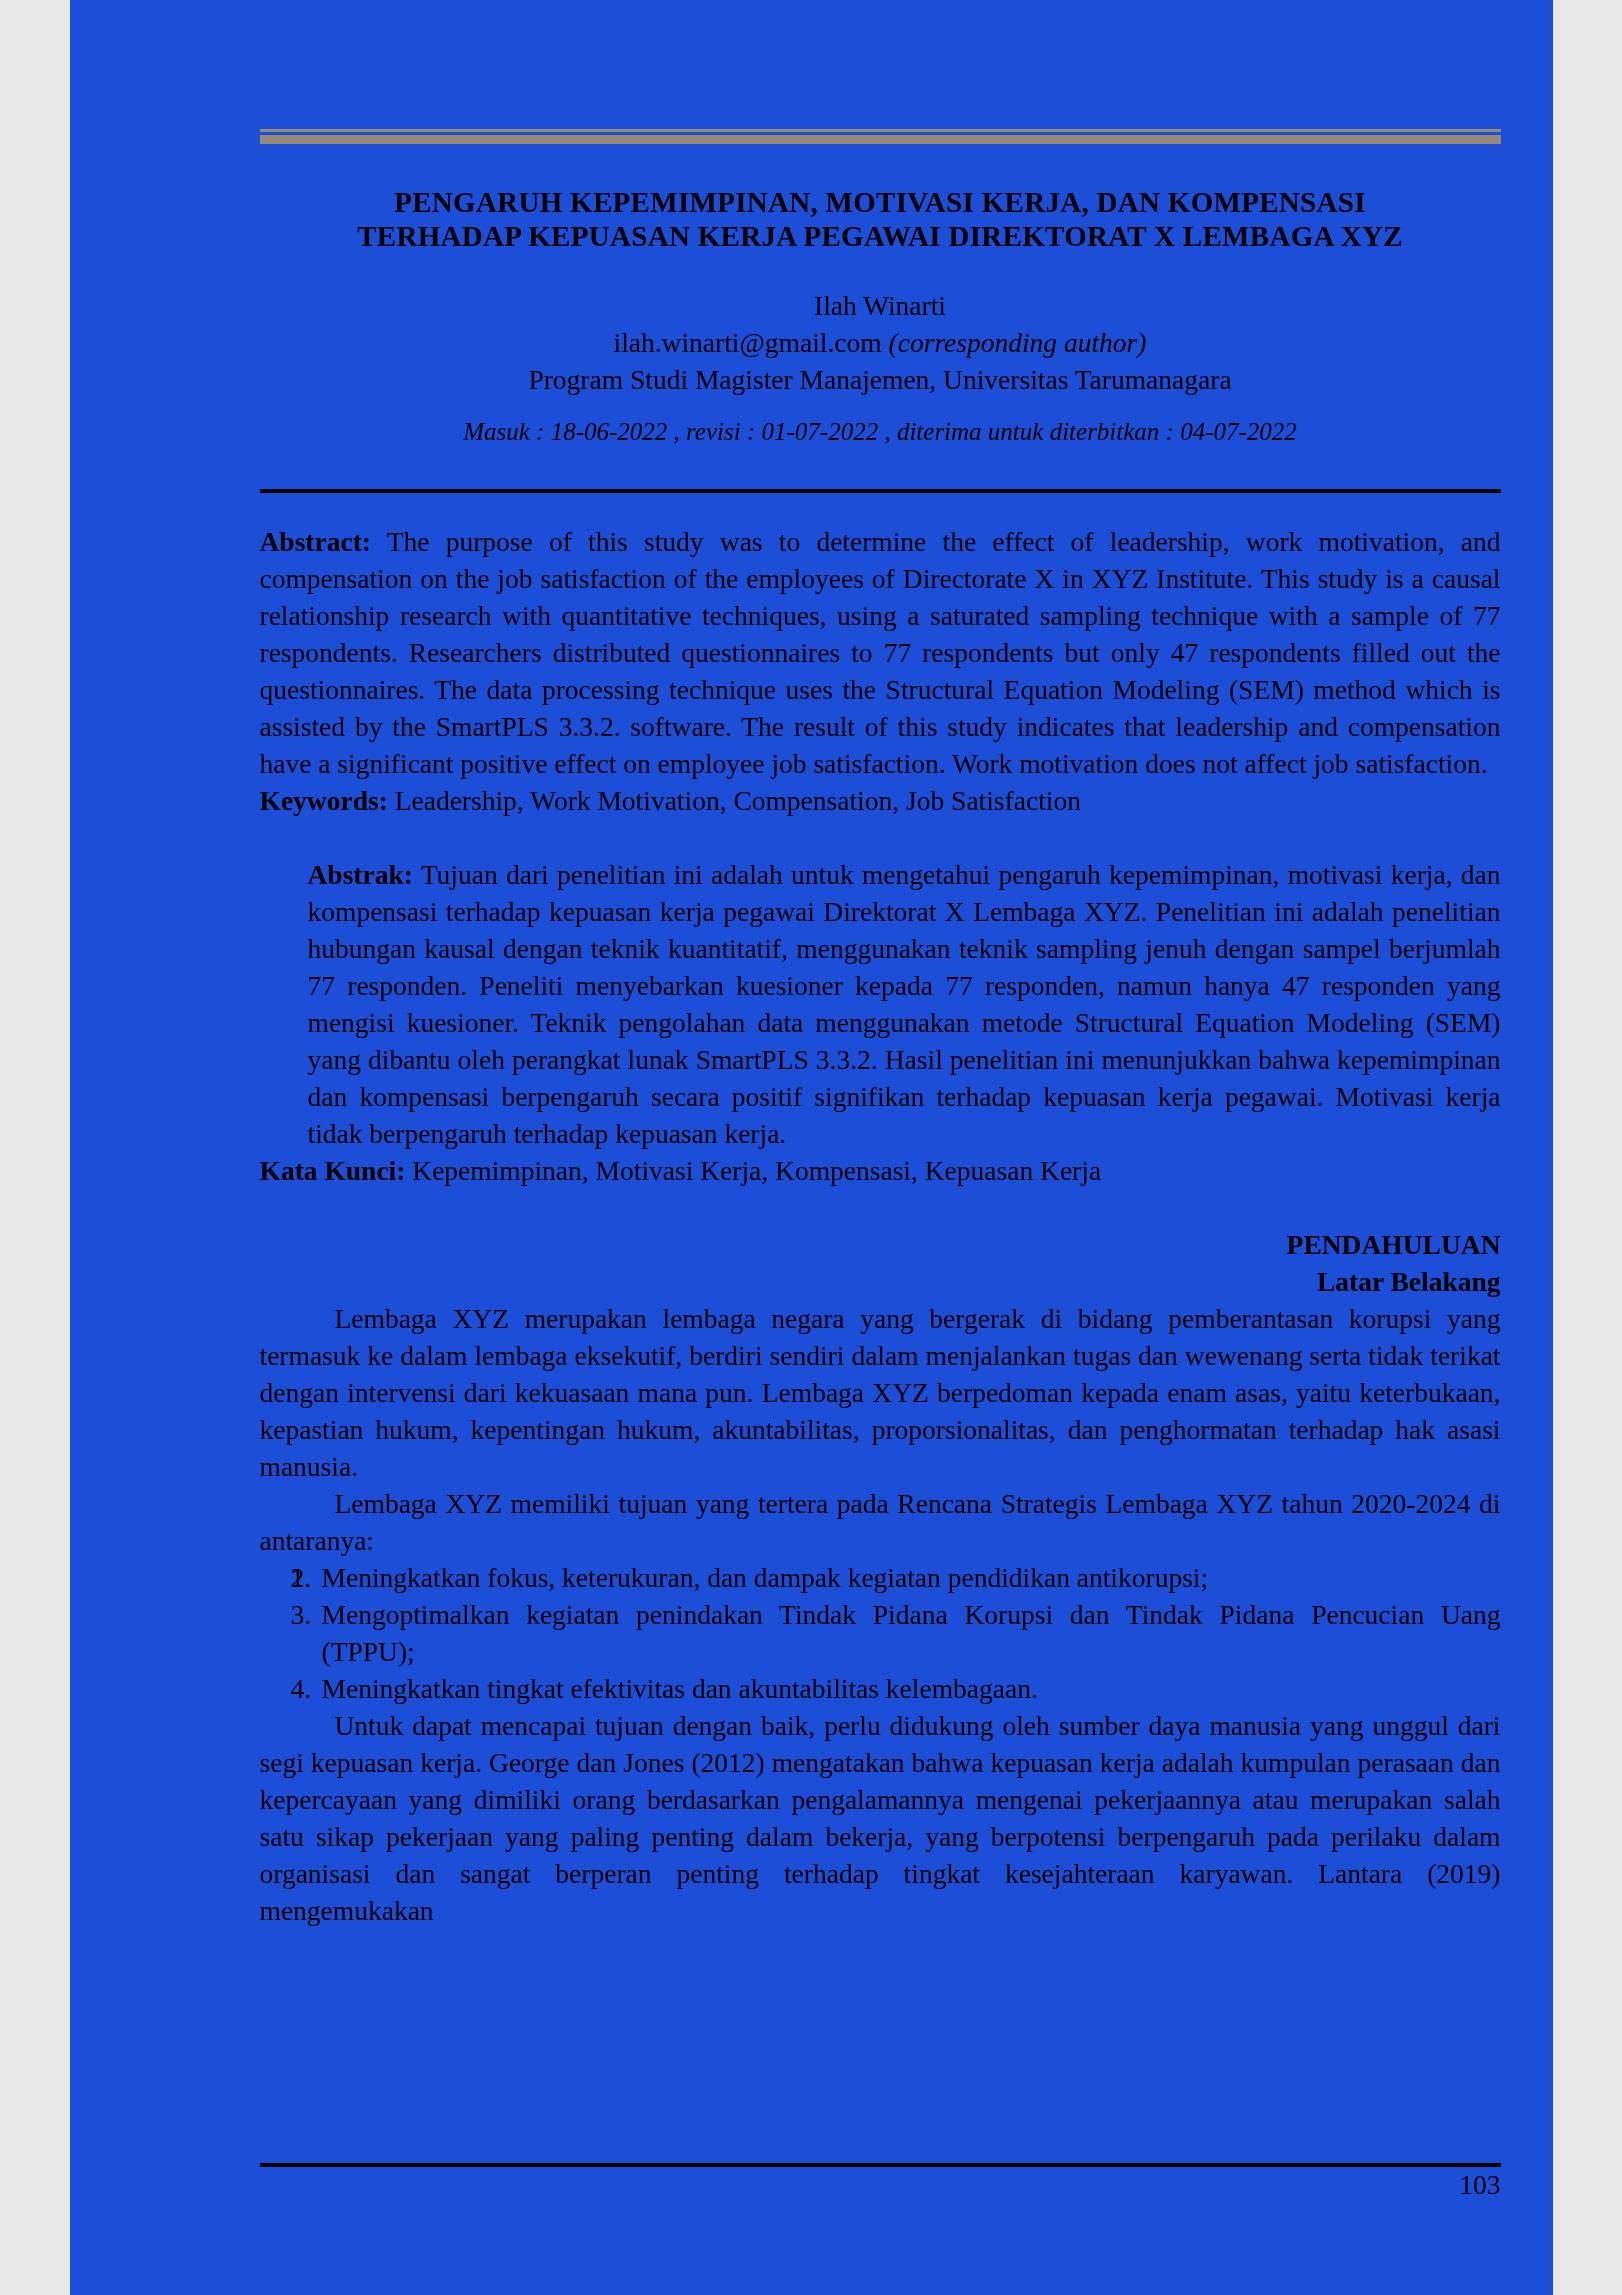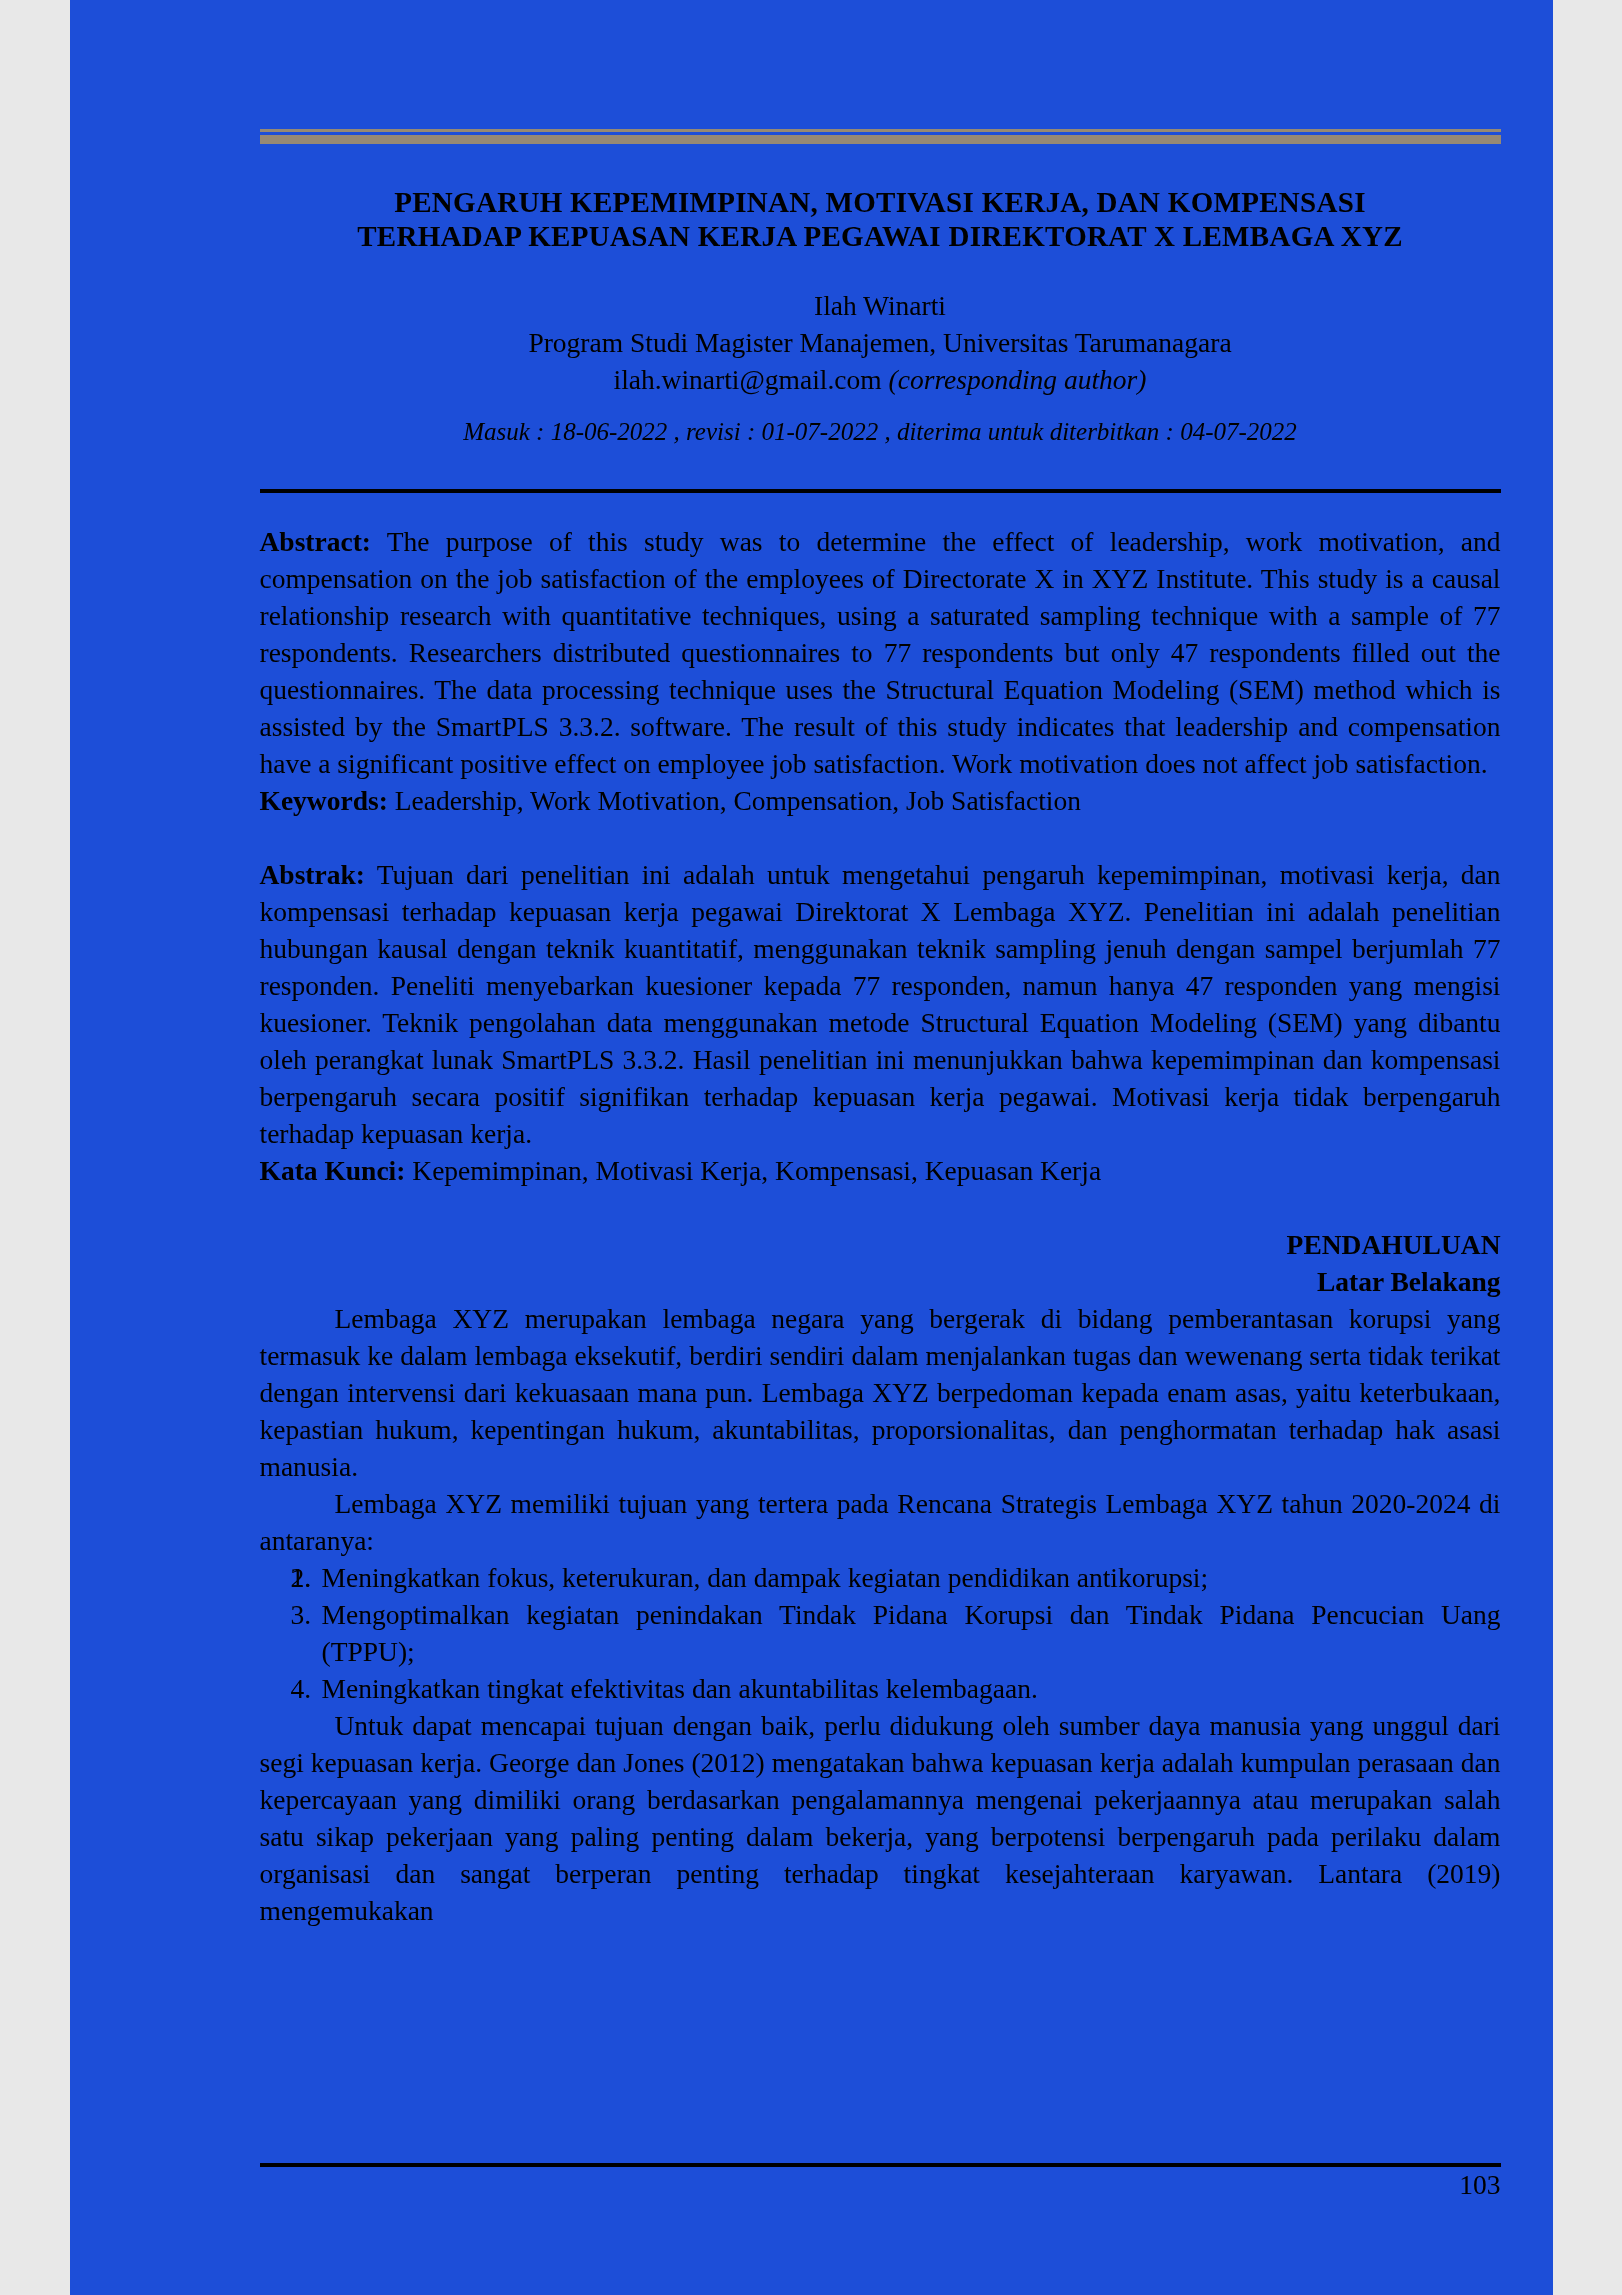--- a/index.html
+++ b/index.html
@@ -39,21 +39,21 @@
     text-align: center;
   }
   .hrule { margin-top: 42px; height: 3.9px; background: #000; }
 
   .jpara {
     font-size: 27.5px;
     line-height: 37px;
     text-align: justify;
   }
   .body-start { margin-top: 30px; }
-  .gap { margin-top: 37px; }
+  .gap { margin-top: 37px; margin-left: 48px; }
   .indent { text-indent: 75px; }
 
   .h-sec {
     font-size: 27.5px;
     line-height: 37px;
     font-weight: bold;
     text-align: right;
   }
 
   .list { font-size: 27.5px; line-height: 37px; }
@@ -90,25 +90,25 @@
   <div class="bar bar-thick"></div>
 
   <div class="content">
 
     <h1 class="title">
       <div>PENGARUH KEPEMIMPINAN, MOTIVASI KERJA, DAN KOMPENSASI</div>
       <div>TERHADAP KEPUASAN KERJA PEGAWAI DIREKTORAT X LEMBAGA XYZ</div>
     </h1>
 
     <div class="meta author">Ilah Winarti</div>
-    <div class="meta">Program Studi Magister Manajemen, Universitas Tarumanagara</div>
     <div class="meta">
       <span>ilah.winarti@gmail.com</span>
       <i class="note">(corresponding author)</i>
     </div>
+    <div class="meta">Program Studi Magister Manajemen, Universitas Tarumanagara</div>
 
     <div class="dates">Masuk : 18-06-2022 , revisi : 01-07-2022 , diterima untuk diterbitkan : 04-07-2022</div>
 
     <div class="hrule"></div>
 
     <p class="jpara body-start">
       <b class="lead">Abstract:</b>
       <span>The purpose of this study was to determine the effect of leadership, work motivation, and compensation on the job satisfaction of the employees of Directorate X in XYZ Institute. This study is a causal relationship research with quantitative techniques, using a saturated sampling technique with a sample of 77 respondents. Researchers distributed questionnaires to 77 respondents but only 47 respondents filled out the questionnaires. The data processing technique uses the Structural Equation Modeling (SEM) method which is assisted by the SmartPLS 3.3.2. software. The result of this study indicates that leadership and compensation have a significant positive effect on employee job satisfaction. Work motivation does not affect job satisfaction.</span>
     </p>
     <p class="jpara">

